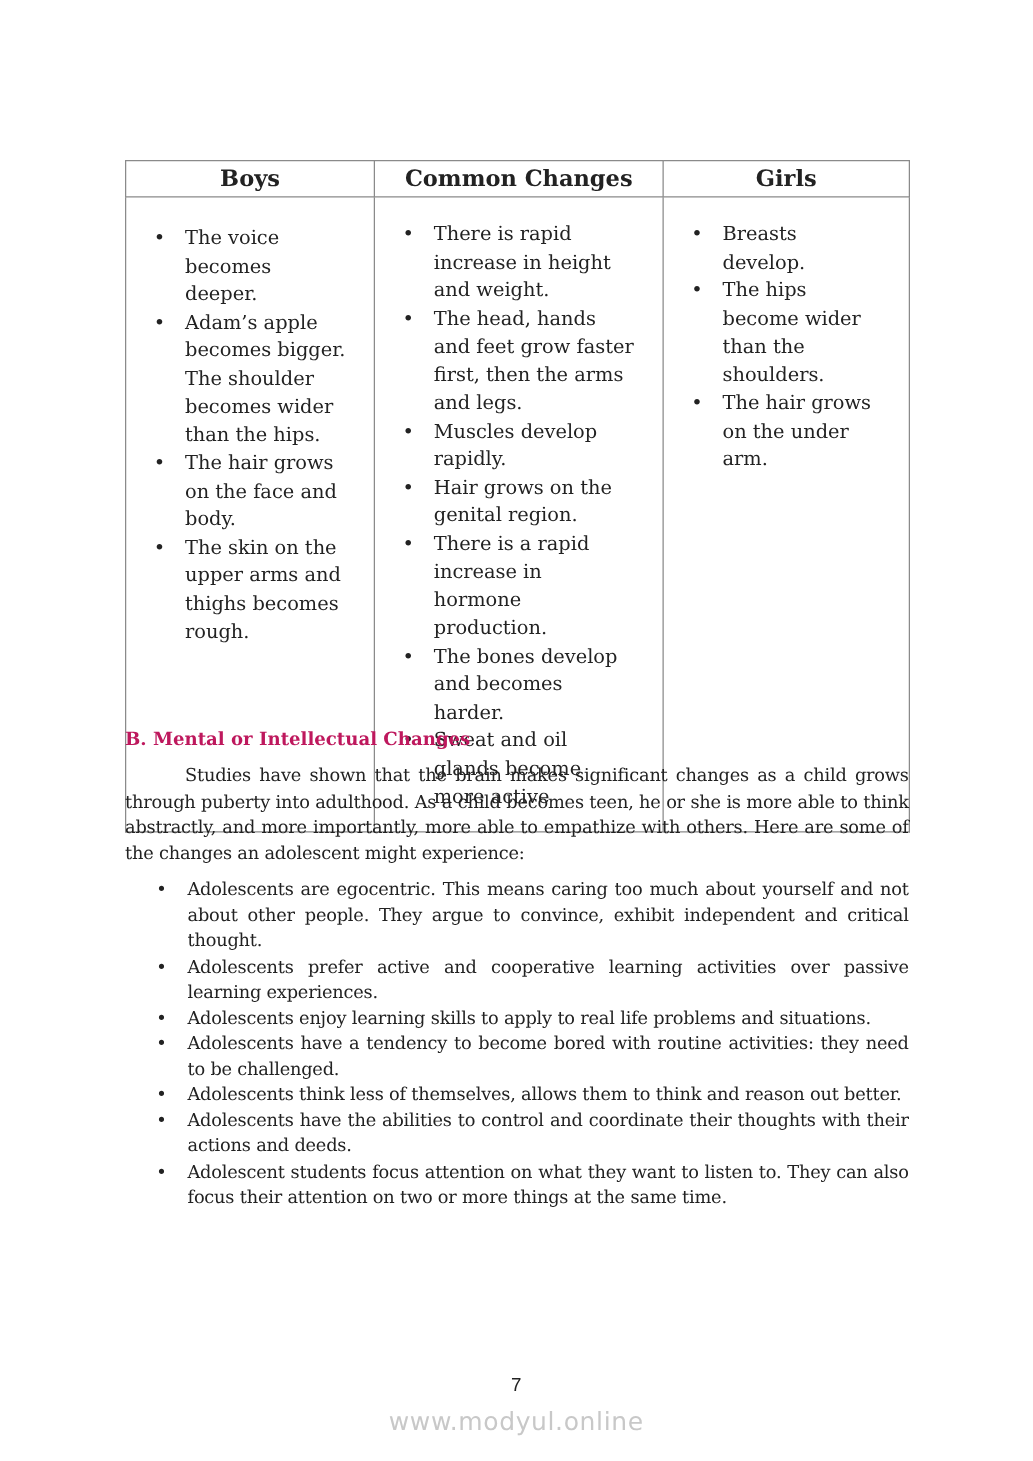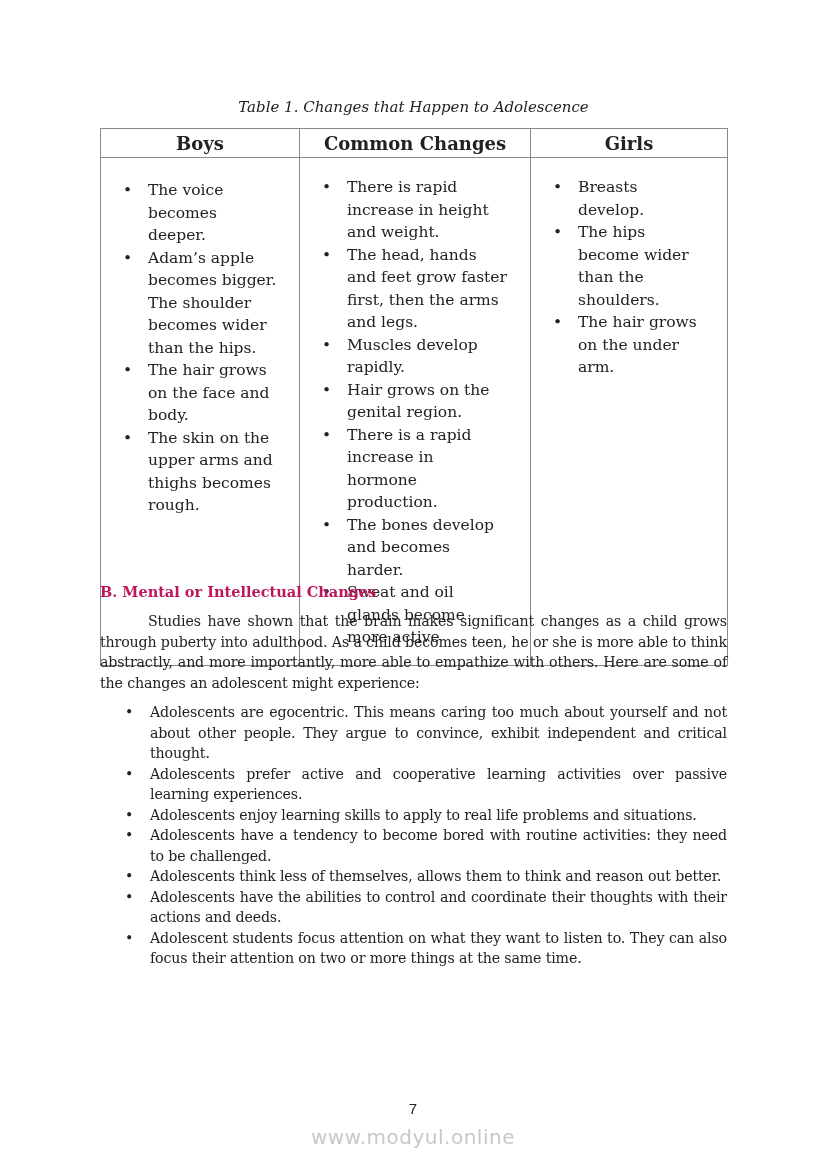--- a/index.html
+++ b/index.html
@@ -49,21 +49,20 @@
   .watermark {
     position: absolute; left: 0; top: 1125px; width: 826px; text-align: center;
     font-family: "DejaVu Sans", sans-serif; font-size: 20px; color: #c8c8c8; letter-spacing: 0.5px;
   }
 </style>
 </head>
 <body>
 
 <div class="page">
 
-  <div class="caption">Table 1. Changes that Happen to Adolescence</div>
 
   <table class="changes">
     <colgroup>
       <col class="col-boys">
         <col class="col-common">
         <col class="col-girls">
     </colgroup>
     <thead>
       <tr>
         <th>Boys</th>

